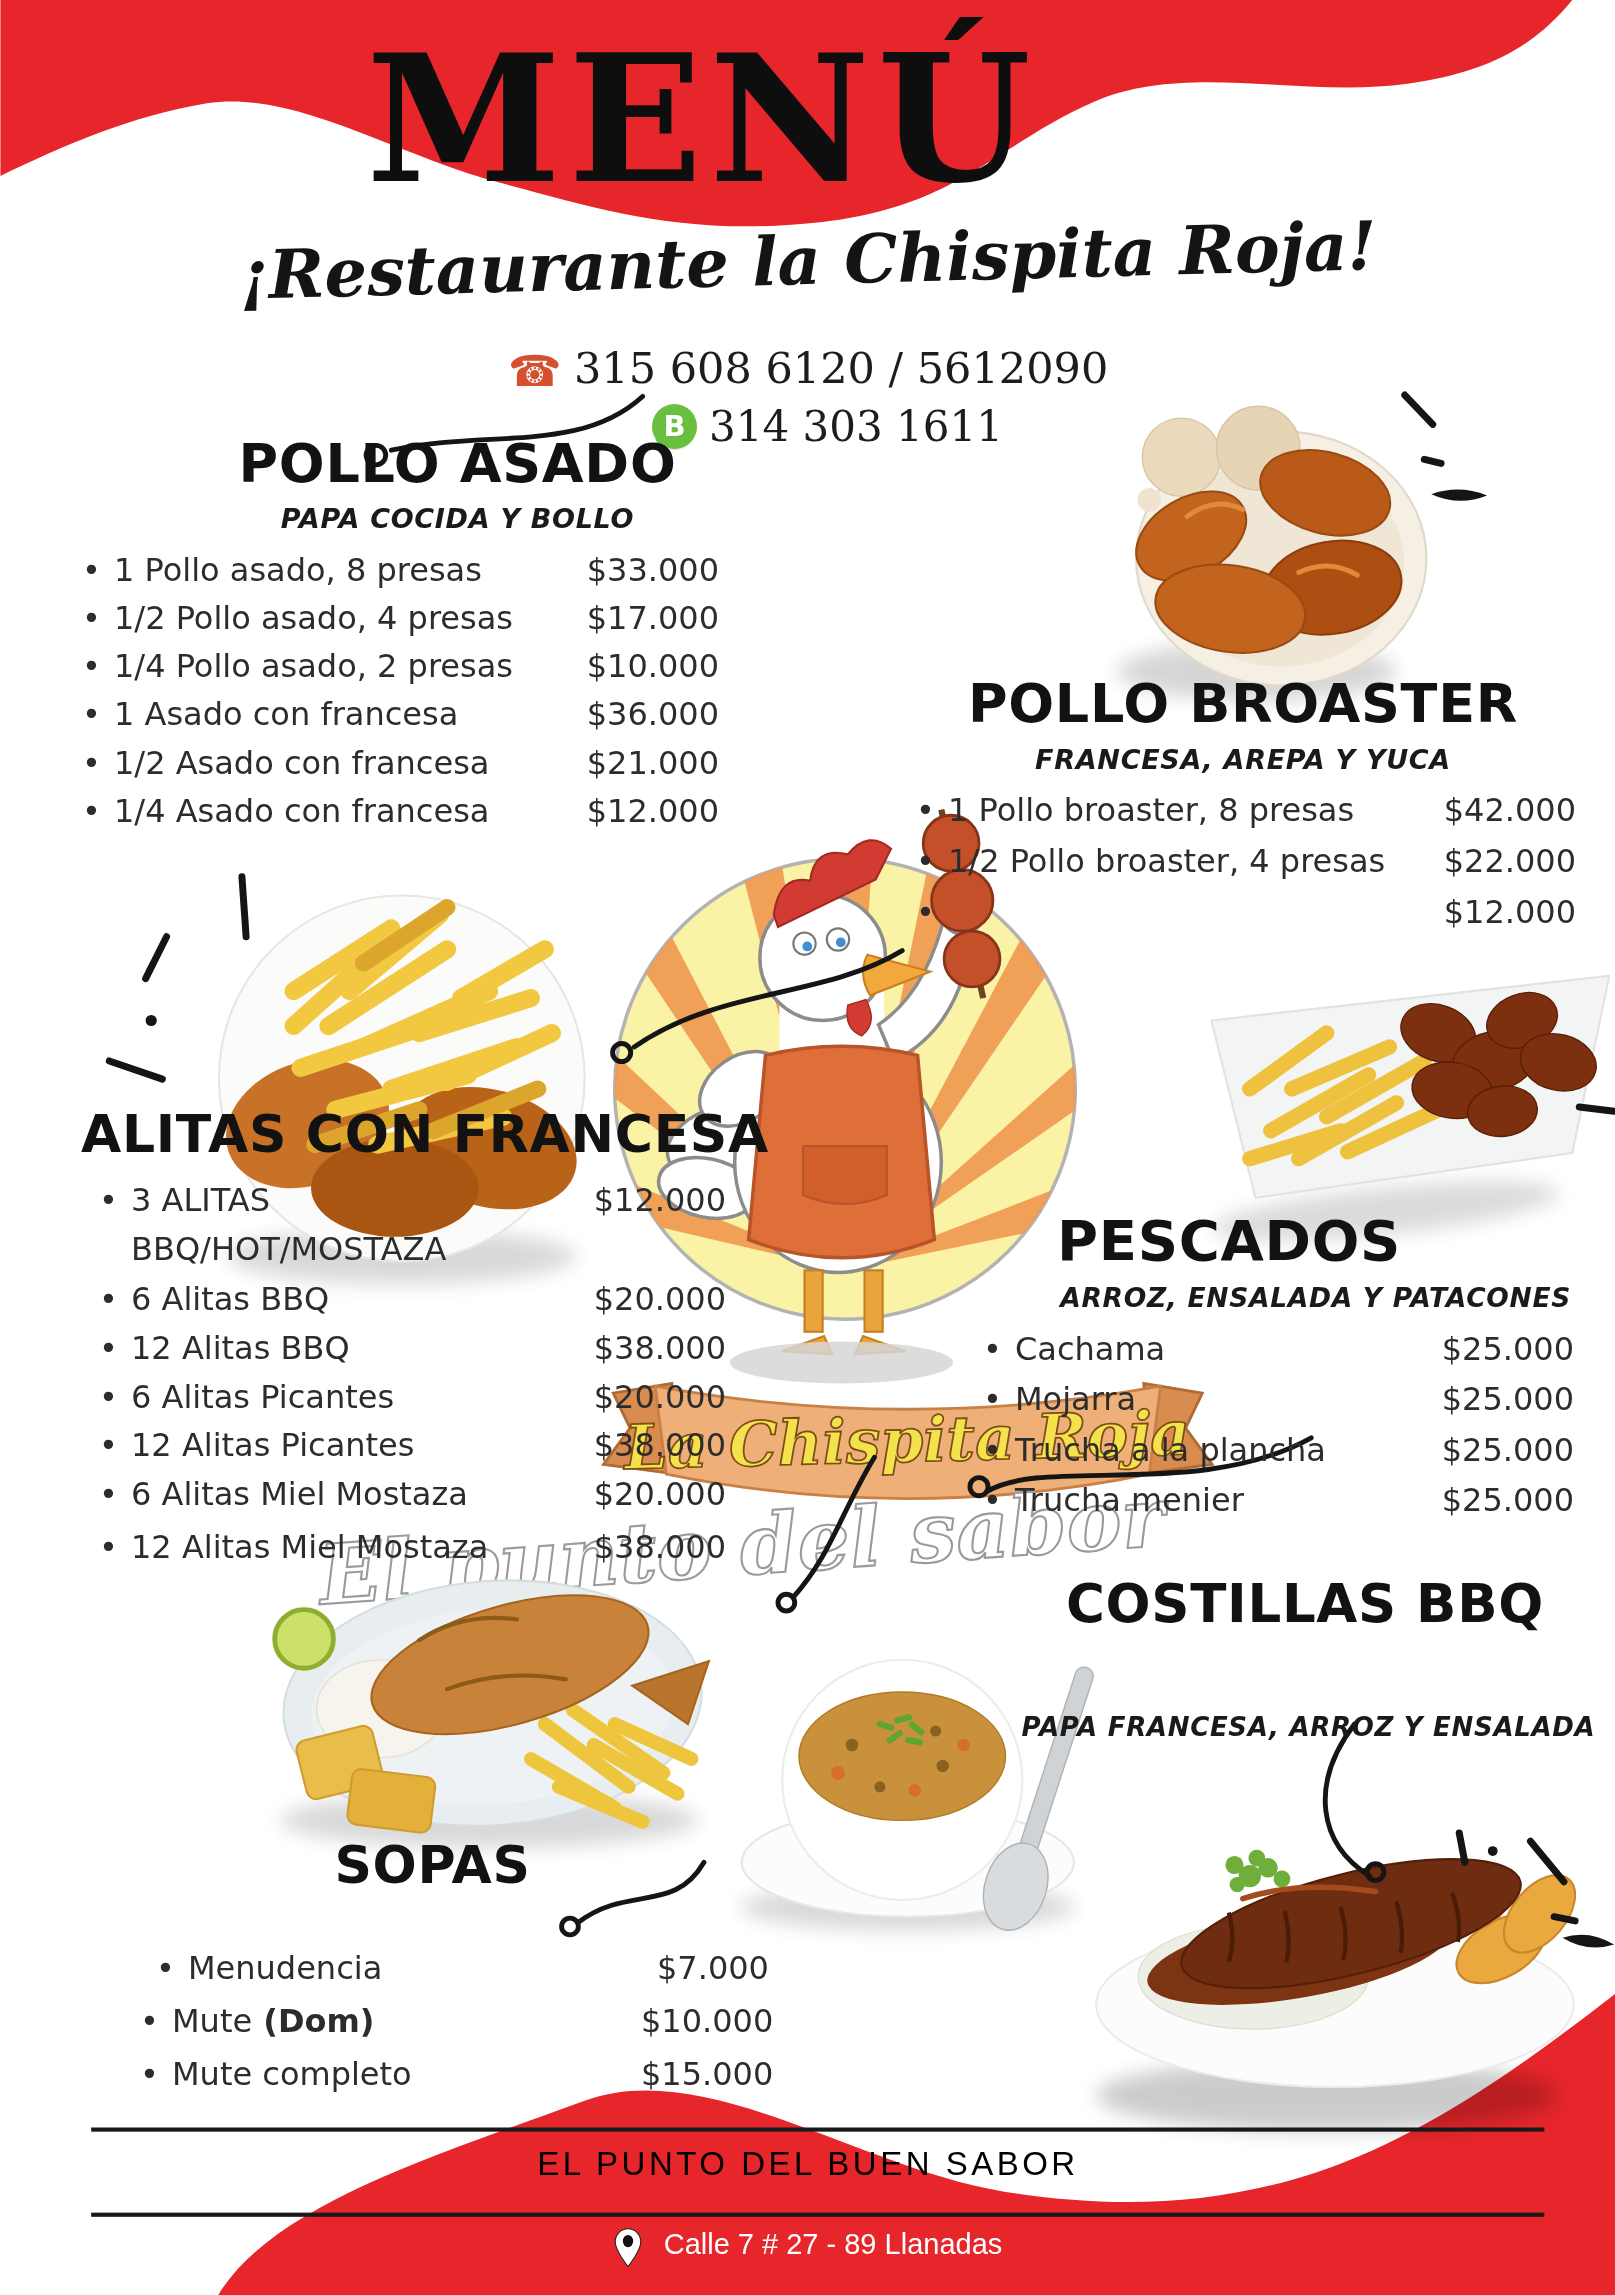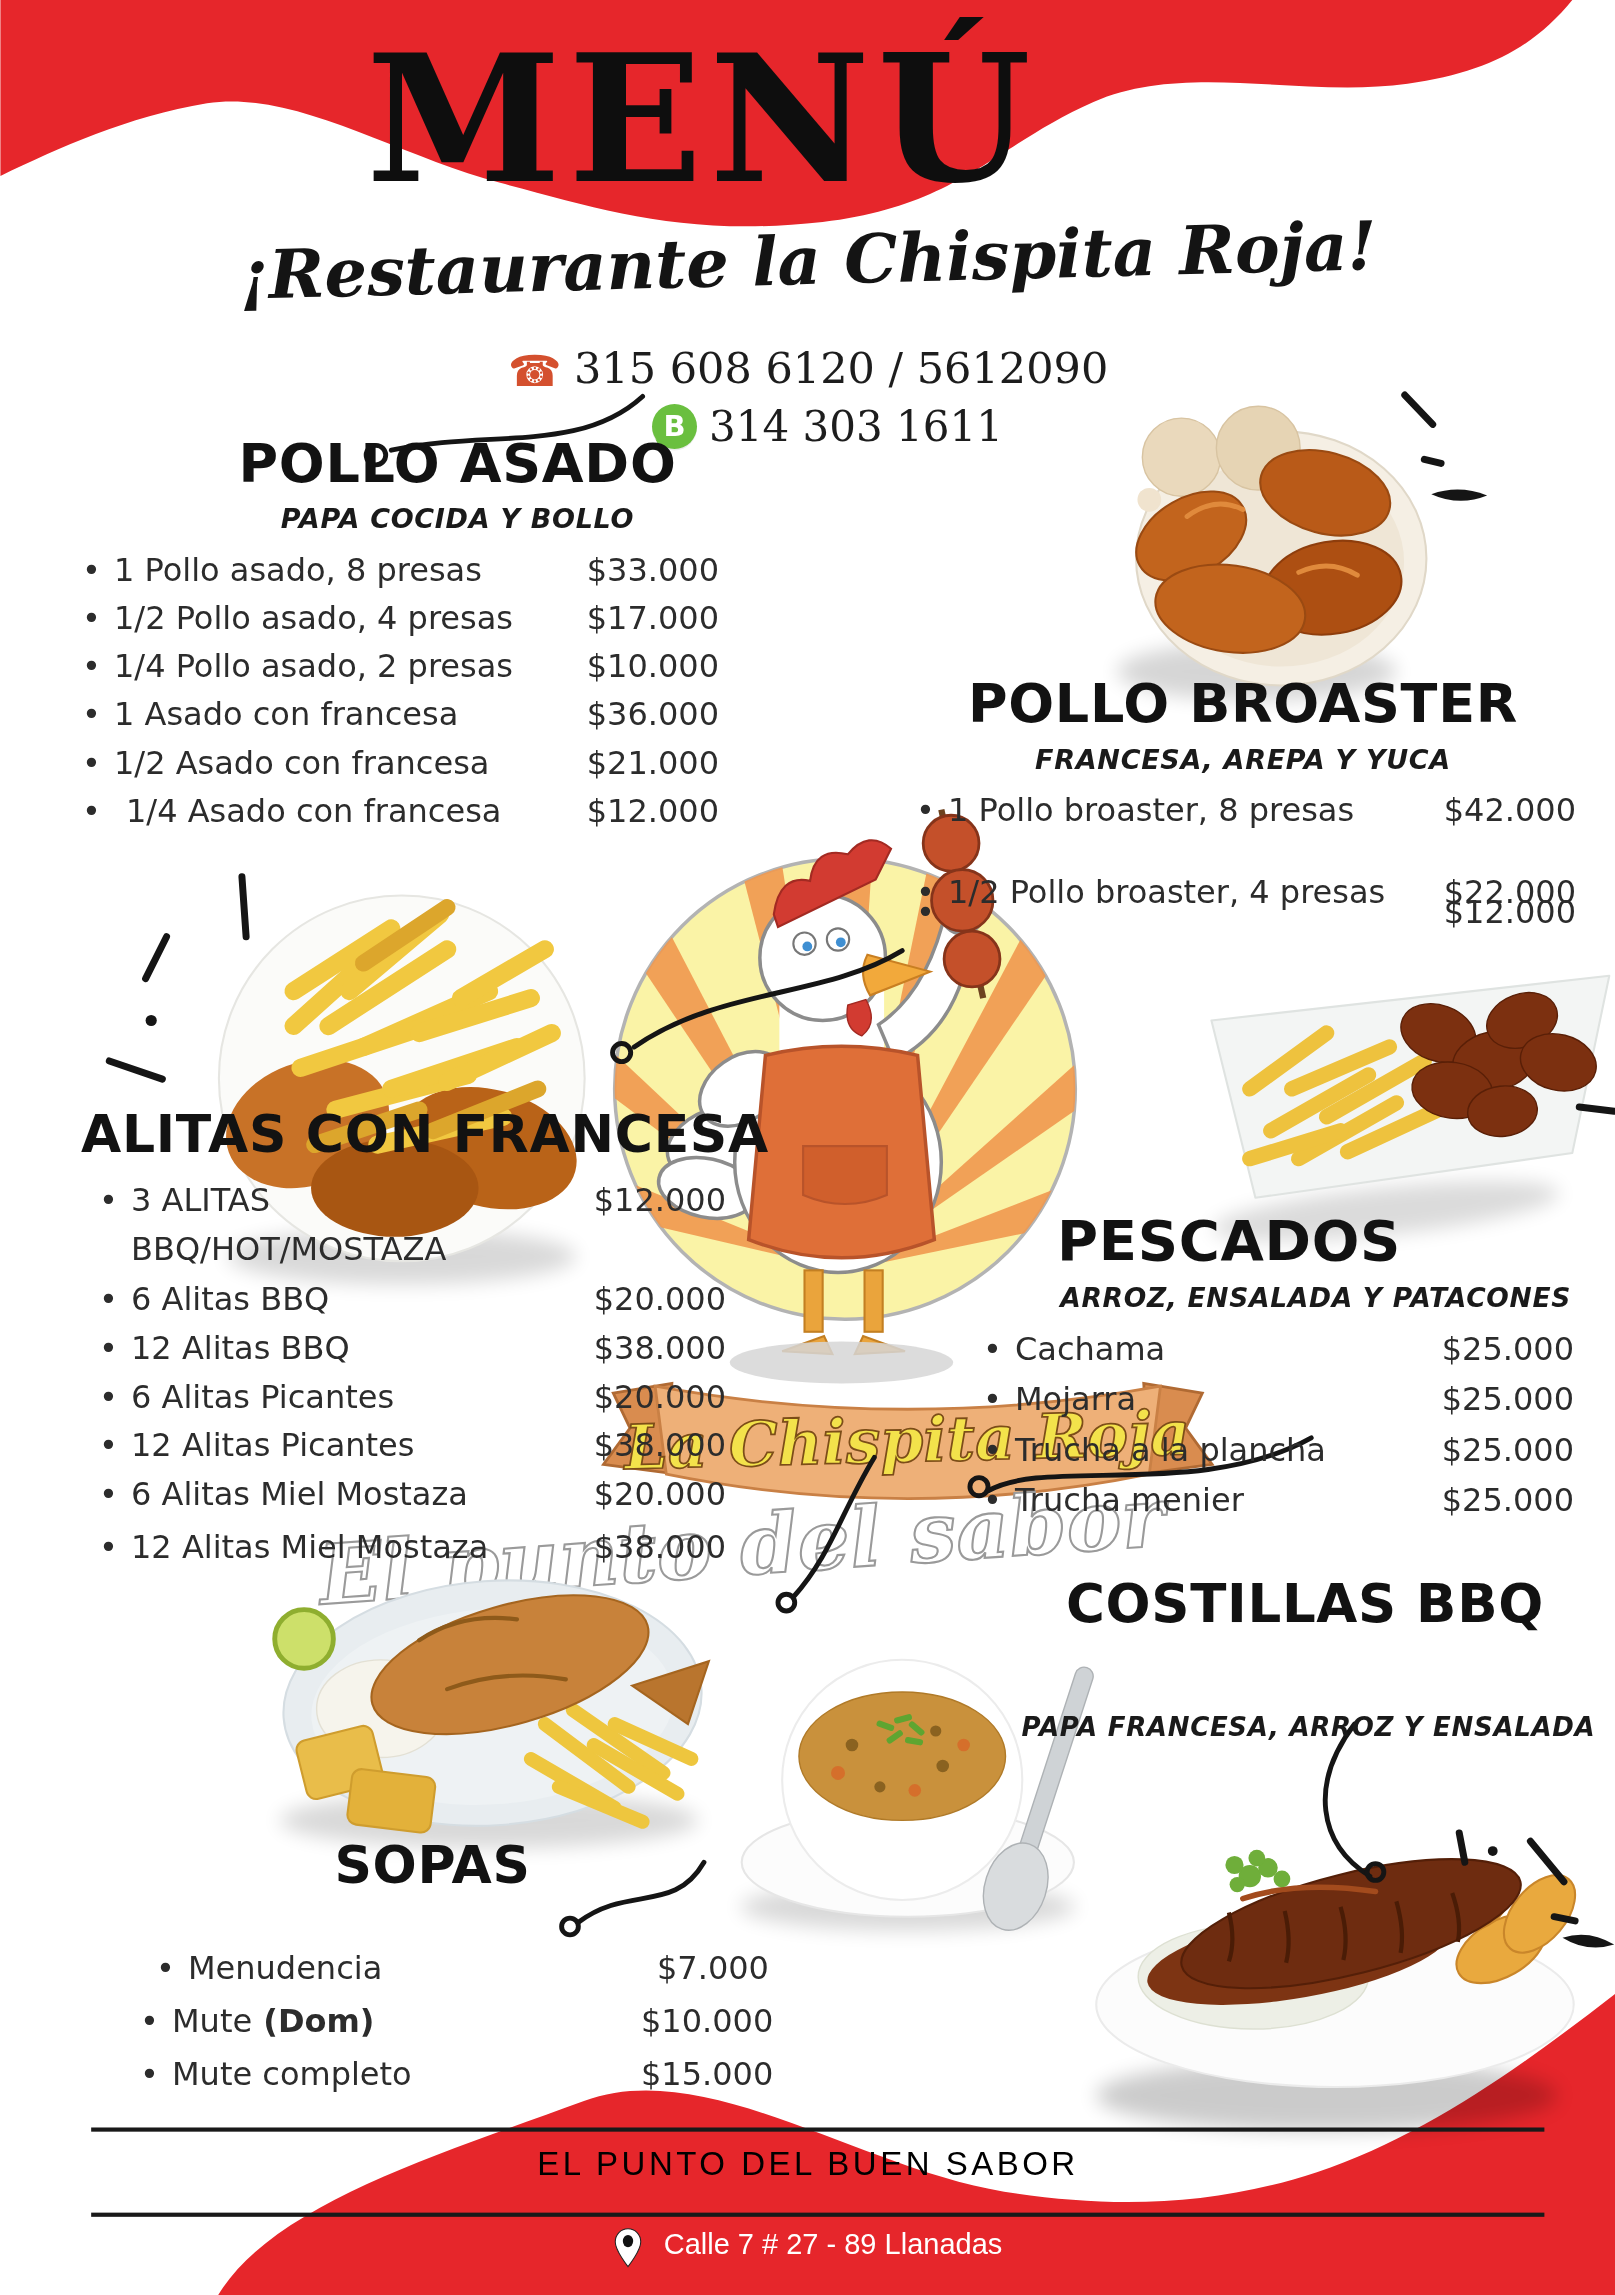--- a/index.html
+++ b/index.html
@@ -333,34 +333,34 @@
   <div class="row" style="left:82px;top:697px;width:637px;">
       <span class="bullet"></span>
       <span class="name">1 Asado con francesa</span>
       <span class="price">$36.000</span>
     </div>
   <div class="row" style="left:82px;top:746px;width:637px;">
       <span class="bullet"></span>
       <span class="name">1/2 Asado con francesa</span>
       <span class="price">$21.000</span>
     </div>
-  <div class="row" style="left:82px;top:794px;width:637px;gap:12px;">
+  <div class="row" style="left:82px;top:794px;width:637px;">
       <span class="bullet"></span>
       <span class="name">1/4 Asado con francesa</span>
       <span class="price">$12.000</span>
     </div>
 
   <div class="abs sec-title" id="t-broaster">POLLO BROASTER</div>
   <div class="abs sec-sub" id="s-broaster">FRANCESA, AREPA Y YUCA</div>
   <div class="row" style="left:916px;top:793px;width:660px;">
       <span class="bullet"></span>
       <span class="name">1 Pollo broaster, 8 presas</span>
       <span class="price">$42.000</span>
     </div>
-  <div class="row" style="left:916px;top:844px;width:660px;margin-top:31px;">
+  <div class="row" style="left:916px;top:844px;width:660px;">
       <span class="bullet"></span>
       <span class="name">1/2 Pollo broaster, 4 presas</span>
       <span class="price">$22.000</span>
     </div>
   <div class="row" style="left:916px;top:895px;width:660px;">
       <span class="bullet"></span>
       <span class="price">$12.000</span>
     </div>
 
   <div class="abs sec-title" id="t-alitas">ALITAS CON FRANCESA</div>

